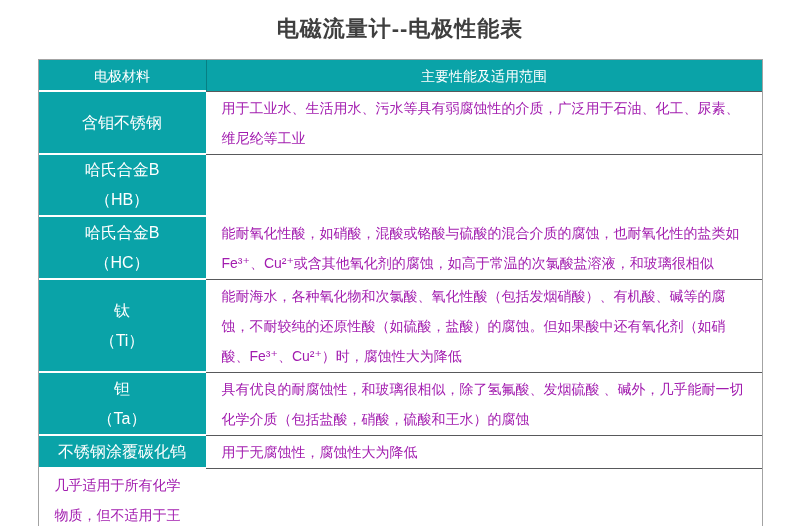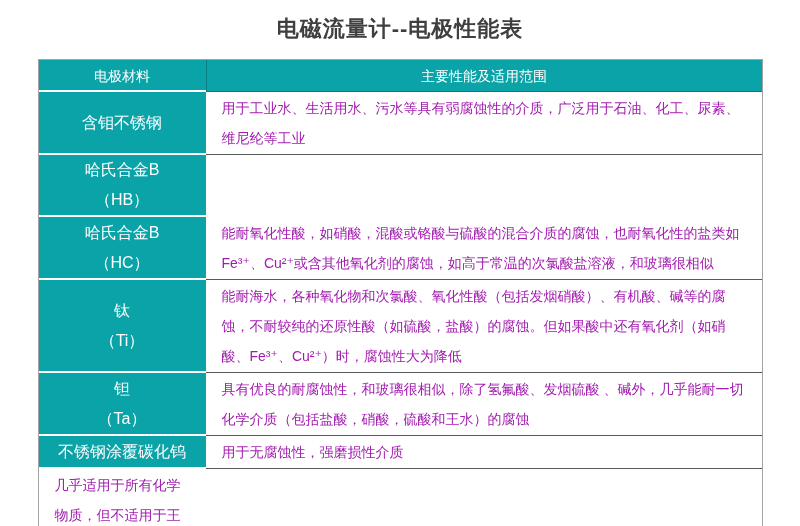--- a/index.html
+++ b/index.html
@@ -119,19 +119,19 @@
         <div class="cell left">
           <div>钽</div>
           <div>（Ta）</div>
         </div>
         <div class="cell right">具有优良的耐腐蚀性，和玻璃很相似，除了氢氟酸、发烟硫酸 、碱外，几乎能耐一切化学介质（包括盐酸，硝酸，硫酸和王水）的腐蚀</div>
       </div>
       <div class="trow">
         <div class="cell left">
           <div>不锈钢涂覆碳化钨</div>
         </div>
-        <div class="cell right">用于无腐蚀性，强磨损性介质</div>
+        <div class="cell right">用于无腐蚀性，腐蚀性大为降低</div>
       </div>
       <div class="trow">
         <div class="cell right">几乎适用于所有化学物质，但不适用于王水和铵盐</div>
       </div>
     </div>
 </div>
 
 </body></html>

